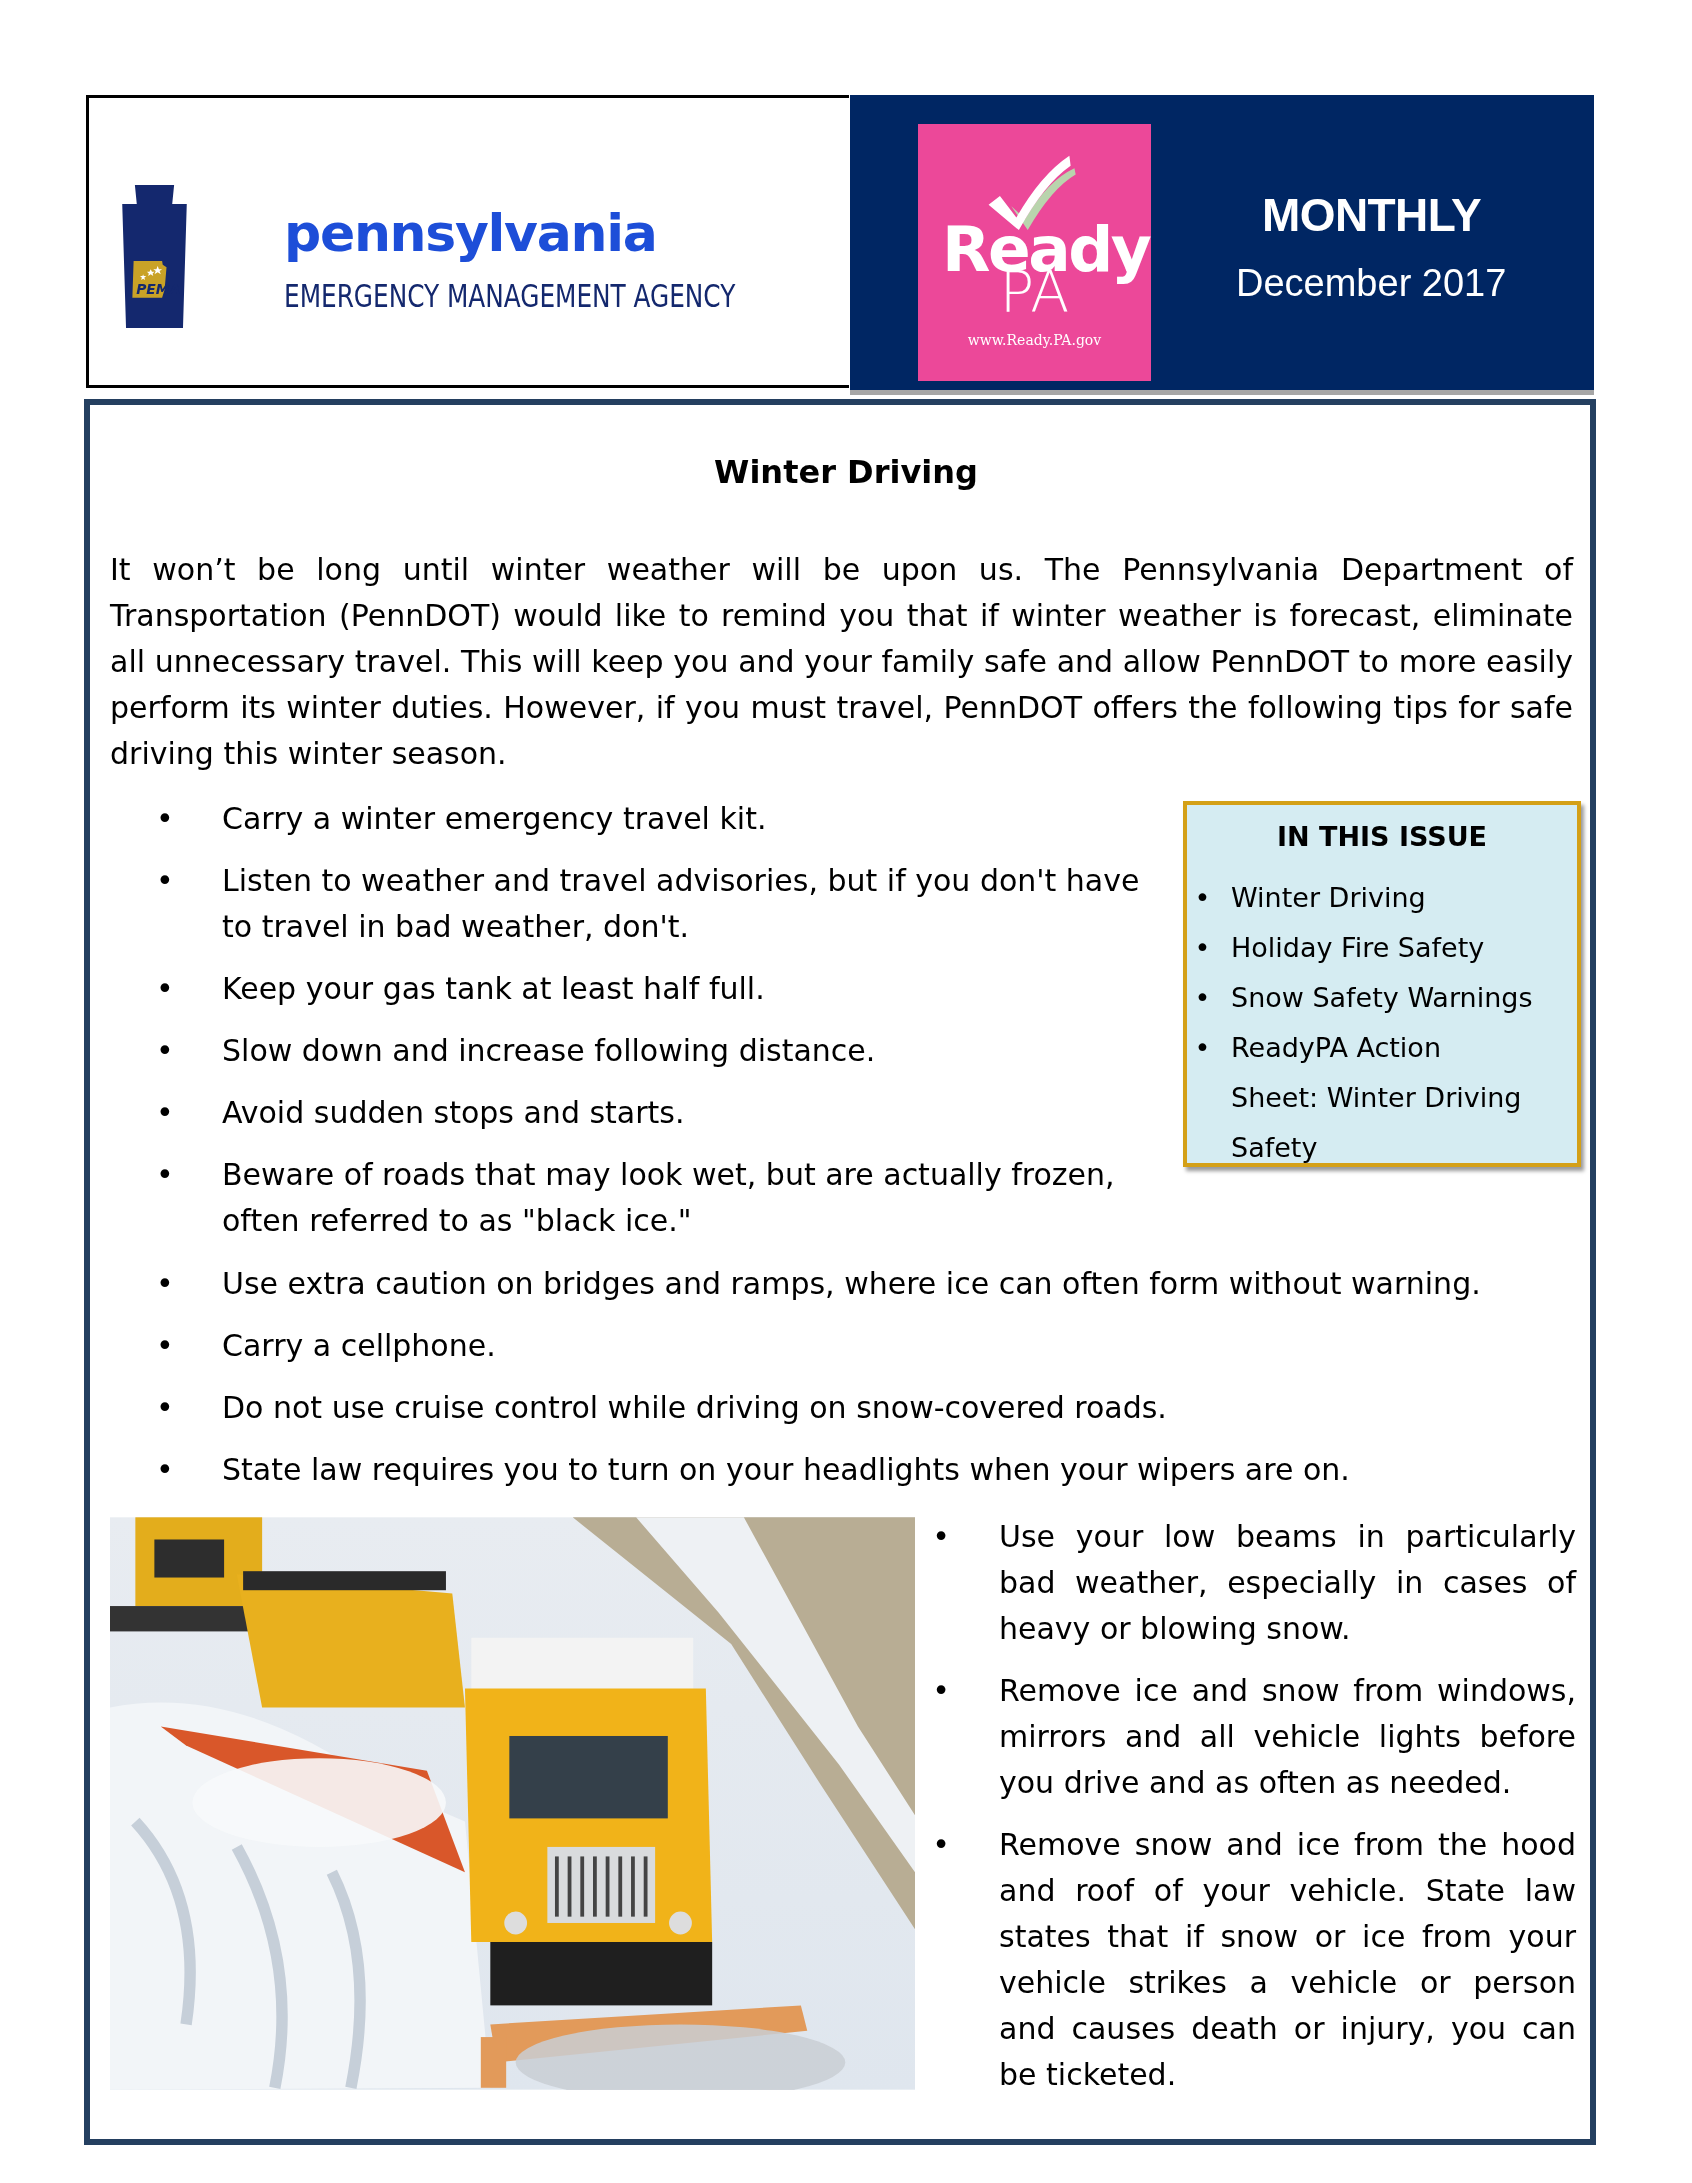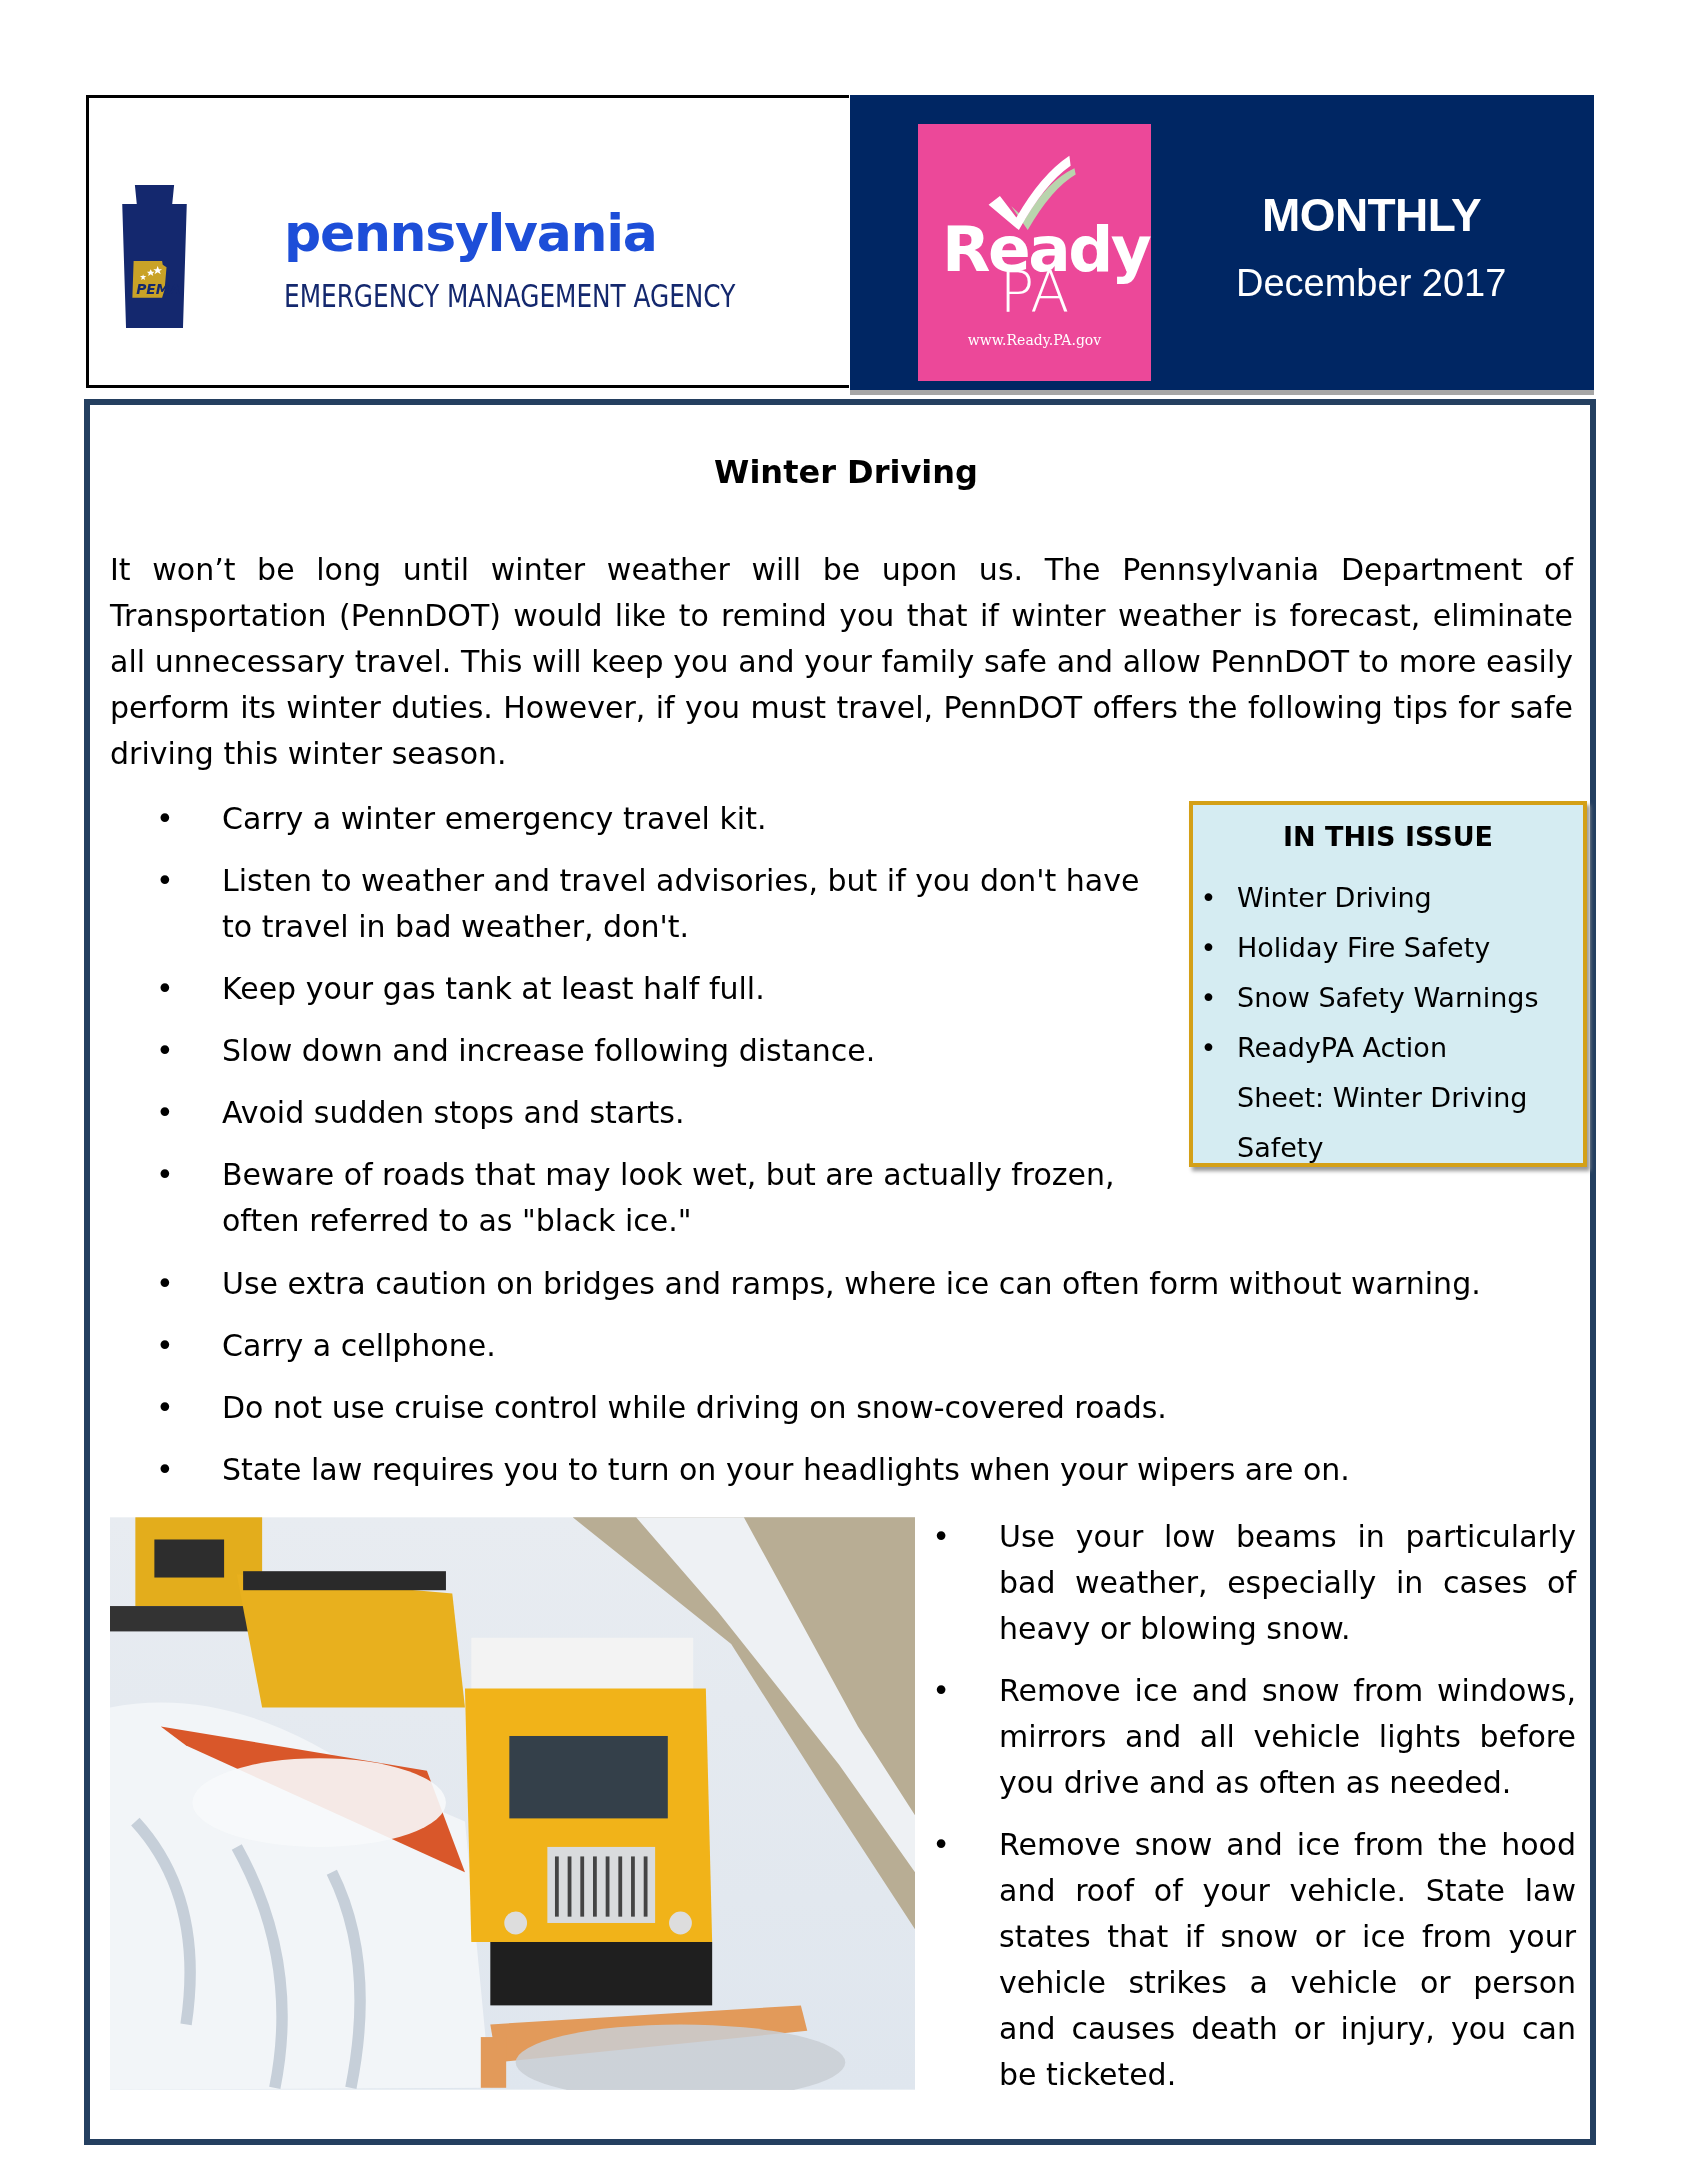--- a/index.html
+++ b/index.html
@@ -42,21 +42,21 @@
   .bullets { position:absolute; left:110px; list-style:none; margin:0; padding:0; font-size:30px; }
   .bullets li { position:relative; padding-left:112px; line-height:46px; margin-bottom:16px; }
   .bullets li .dot { position:absolute; left:46px; top:0; }
   .b1 { top:796px; width:1046px; }
   .b2 { top:1261px; width:1458px; }
   .b3 { top:1514px; left:926px !important; width:650px; }
   .b3 li { padding-left:73px; text-align:justify; margin-bottom:16px; }
   .b3 li .dot { left:6.3px; }
 
   .sidebar { position:absolute; left:1183px; top:801px; width:398px; height:366px; box-sizing:border-box;
-             border:4.4px solid #d4a017; background:#d5ecf2; box-shadow:3.2px 3.8px 3.8px #9a9a9a;margin-left:6px; }
+             border:4.4px solid #d4a017; background:#d5ecf2; box-shadow:3.2px 3.8px 3.8px #9a9a9a; }
   .sidebar-title { position:absolute; top:16px; left:0; width:100%; text-align:center; font-weight:bold; font-size:27px; }
   .sidebar ul { position:absolute; top:68px; left:0; margin:0; padding:0; list-style:none; font-size:27px; }
   .sidebar li { position:relative; padding-left:44px; line-height:50px; }
   .sidebar li .dot { position:absolute; left:7.6px; }
 
   .photo { position:absolute; left:110px; top:1517px; width:805px; height:573px; overflow:hidden; }
 </style>
 </head>
 <body>
 

